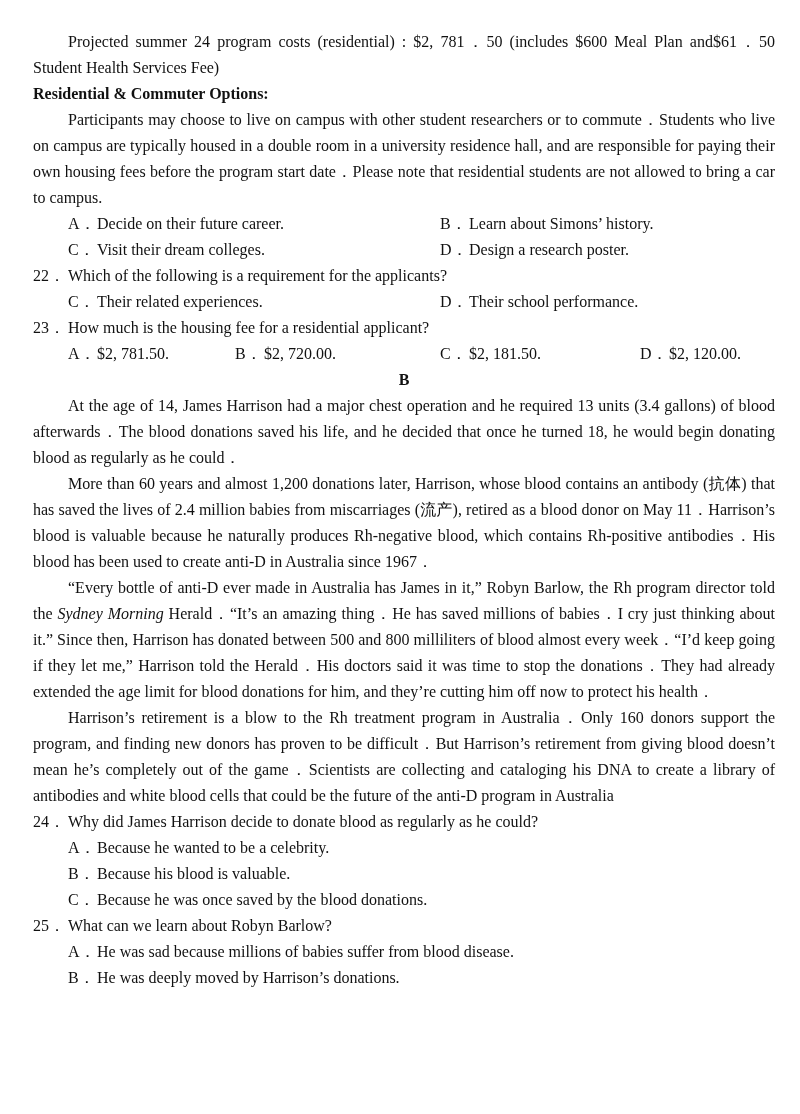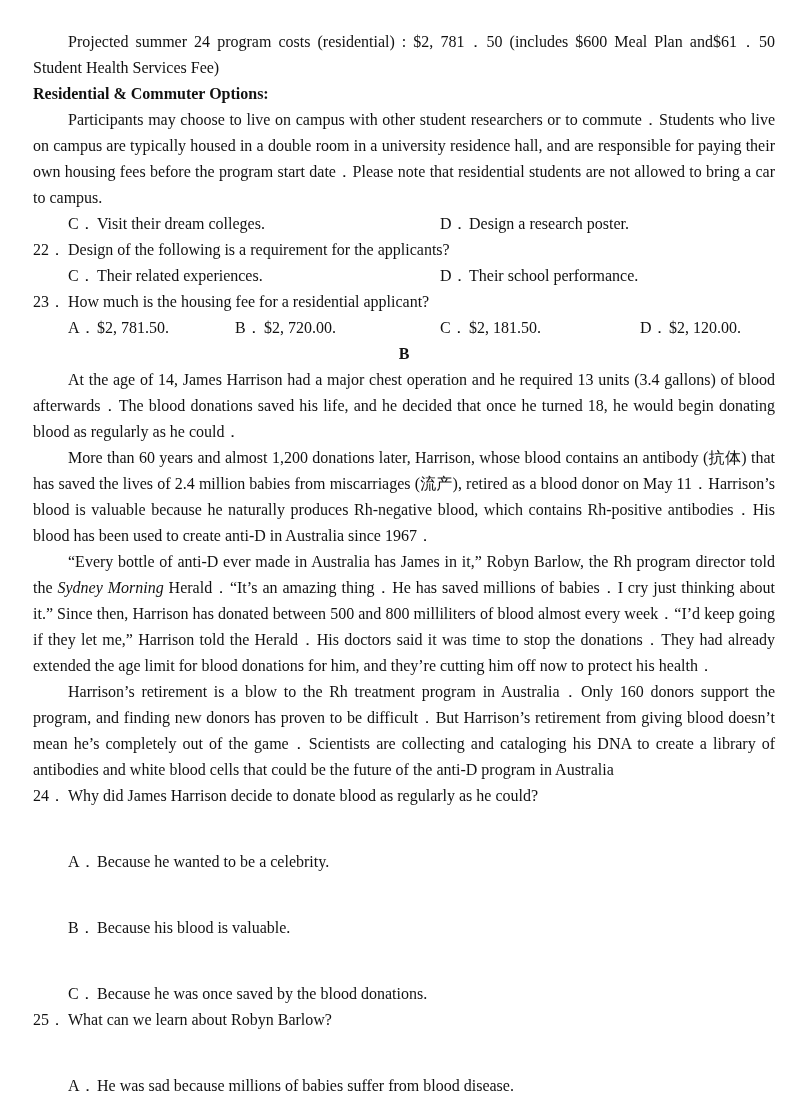--- a/index.html
+++ b/index.html
@@ -15,43 +15,47 @@
   .section-letter { font-weight: bold; text-align: center; line-height: 26px; }
   .question { line-height: 26px; white-space: nowrap; }
   .qnum { display: inline-block; width: 35px; }
   .opts2 { display: flex; line-height: 26px; padding-left: 35px; }
   .opts2 > span { display: inline-block; }
   .opts2 > span:first-child { width: 372px; }
   .opts4 { display: flex; line-height: 26px; padding-left: 35px; align-items: center; }
   .opts4 > span:nth-child(1) { width: 167px; }
   .opts4 > span:nth-child(2) { width: 205px; }
   .opts4 > span:nth-child(3) { width: 200px; }
-  .opt1 { line-height: 26px; padding-left: 35px; white-space: nowrap; margin-top: 40px; }
+  .opt1 { line-height: 26px; padding-left: 35px; white-space: nowrap; }
   .olabel { display: inline-block; width: 29px; }
   i { font-style: italic; }
 </style>
 </head>
 <body>
 
 <div class="page">
 
   <p class="para indent">Projected summer 24 program costs (residential) : $2, 781．50 (includes $600 Meal Plan and$61．50 Student Health Services Fee)</p>
   <div class="heading">Residential &amp; Commuter Options:</div>
   <p class="para indent">Participants may choose to live on campus with other student researchers or to commute．Students who live on campus are typically housed in a double room in a university residence hall, and are responsible for paying their own housing fees before the program start date．Please note that residential students are not allowed to bring a car to campus.</p>
 
   <div>
     <div class="opts2">
+      <span><span class="olabel">A．</span><span>Decide on their future career.</span></span>
+      <span><span class="olabel">B．</span><span>Learn about Simons’ history.</span></span>
+    </div>
+    <div class="opts2">
       <span><span class="olabel">C．</span><span>Visit their dream colleges.</span></span>
       <span><span class="olabel">D．</span><span>Design a research poster.</span></span>
     </div>
   </div>
 
   <div>
     <div class="question">
-      <span class="qnum">22．</span><span>Design of the following is a requirement for the applicants?</span>
+      <span class="qnum">22．</span><span>Which of the following is a requirement for the applicants?</span>
     </div>
     <div class="opts2">
       <span><span class="olabel">C．</span><span>Their related experiences.</span></span>
       <span><span class="olabel">D．</span><span>Their school performance.</span></span>
     </div>
   </div>
 
   <div>
     <div class="question">
       <span class="qnum">23．</span><span>How much is the housing fee for a residential applicant?</span>

